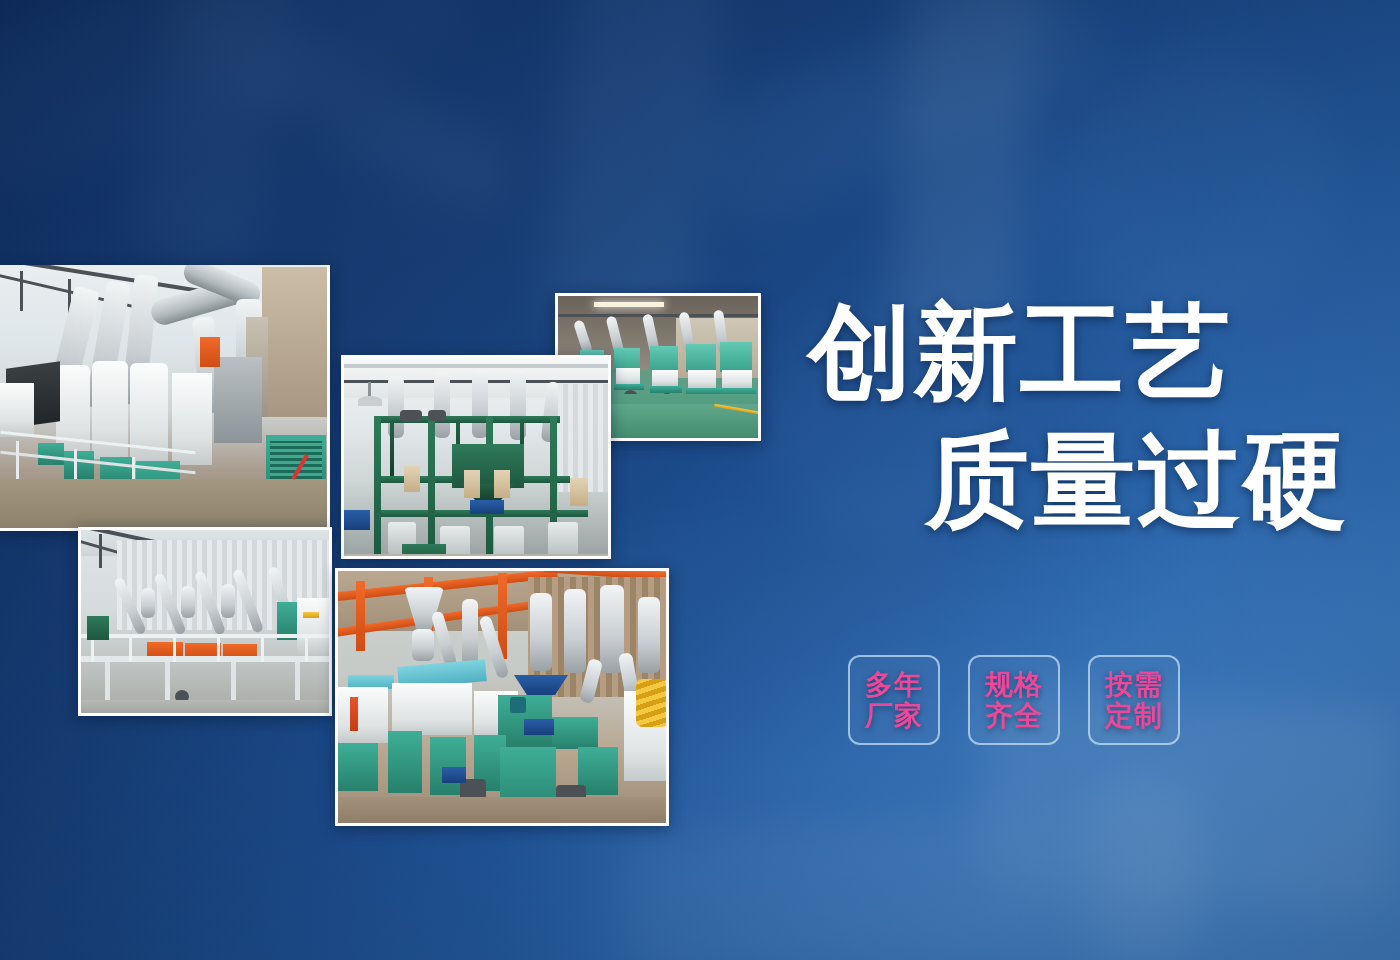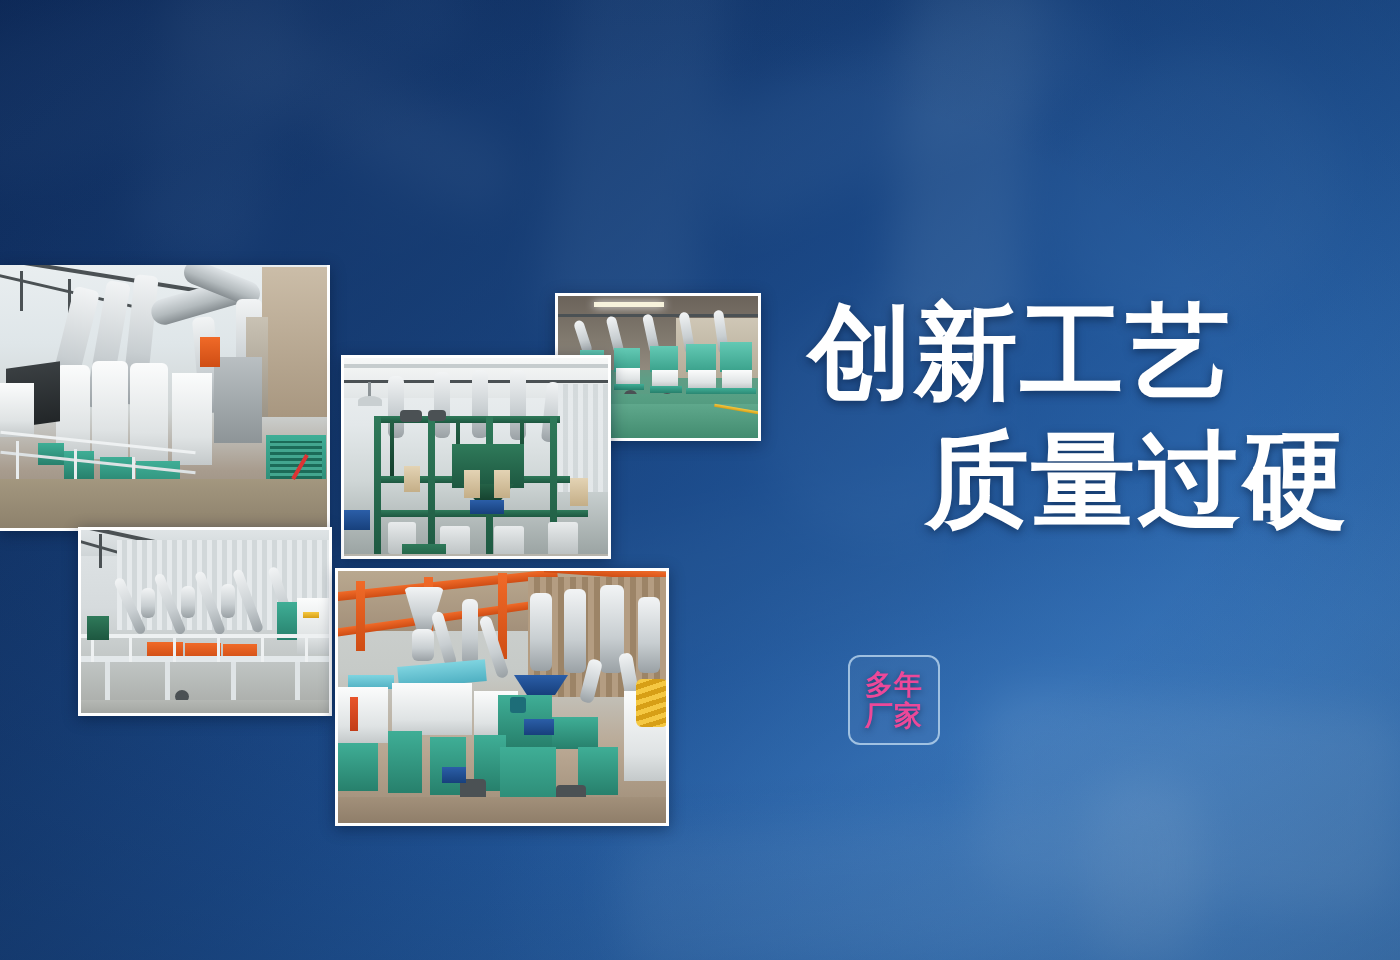--- a/index.html
+++ b/index.html
@@ -373,15 +373,23 @@
 
   <div class="head" id="h2">质量过硬</div>
   <div class="head" id="h1">创新工艺</div>
 
 
   <div id="badges">
     <div class="badge">
       <span>多年</span>
       <span>厂家</span>
     </div>
+    <div class="badge">
+      <span>规格</span>
+      <span>齐全</span>
+    </div>
+    <div class="badge">
+      <span>按需</span>
+      <span>定制</span>
+    </div>
   </div>
 
 </div>
 
 </body></html>

